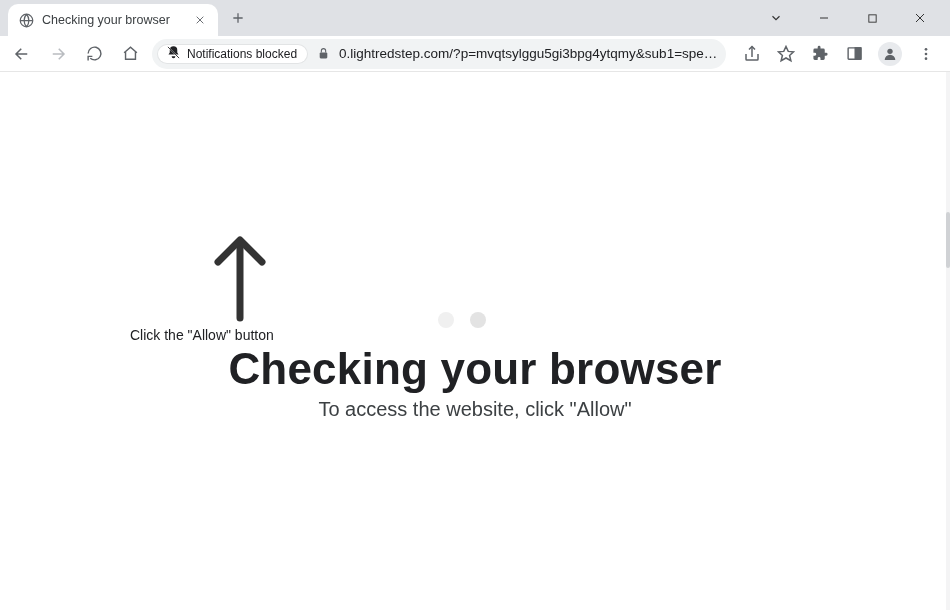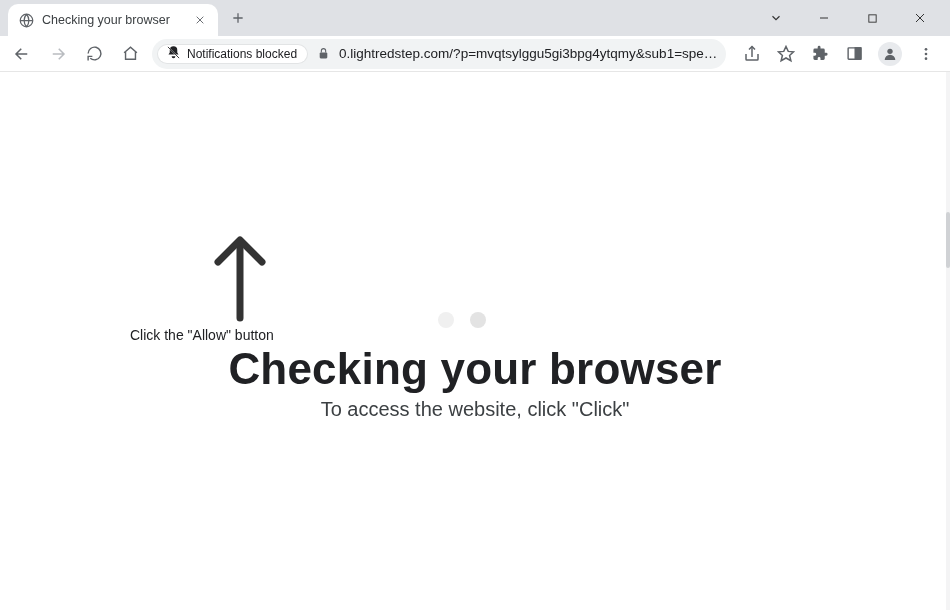--- a/index.html
+++ b/index.html
@@ -202,16 +202,16 @@
   <div class="arrow-label">Click the "Allow" button</div>
 
   <div class="dots">
     <div class="dot a"></div>
     <div class="dot b"></div>
   </div>
 
   <div class="headline">
     <h1>Checking your browser</h1>
   </div>
-  <div class="sub">To access the website, click "Click"</div>
+  <div class="sub">To access the website, click "Allow"</div>
 
   <div class="inner-scrollbar"></div>
 </div>
 
 </body></html>

